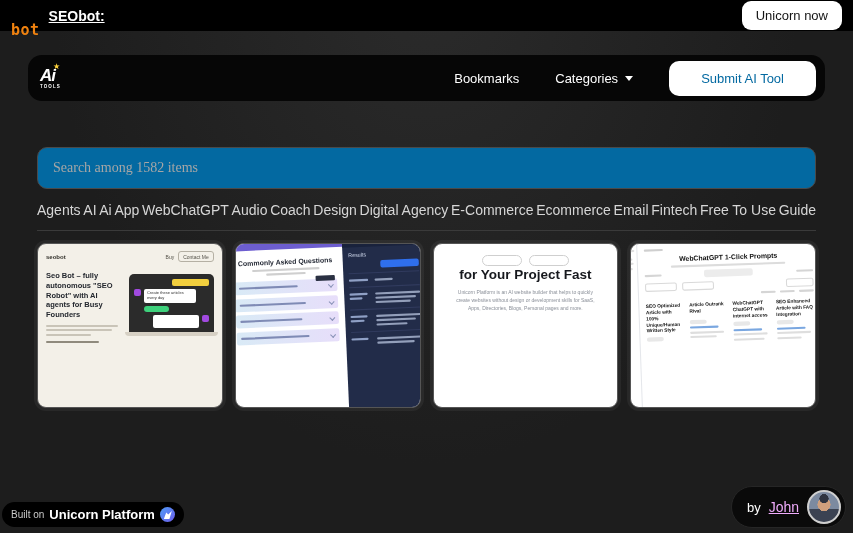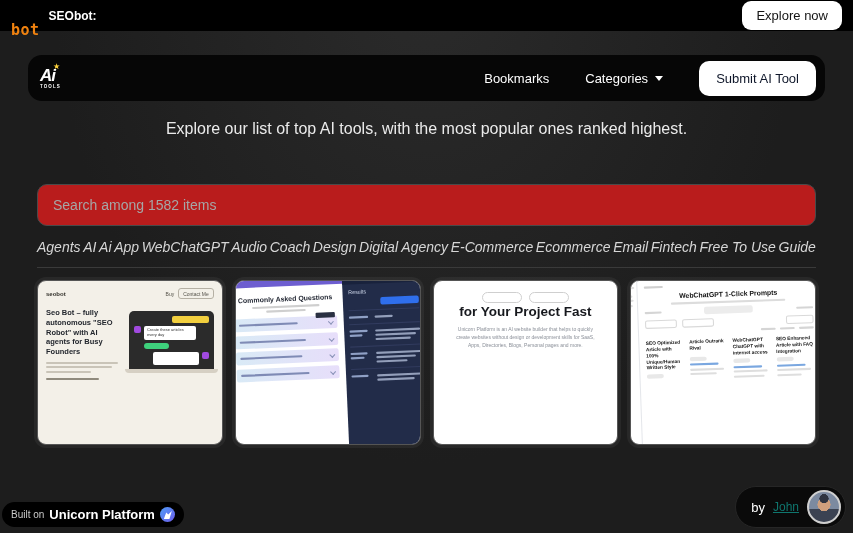--- a/index.html
+++ b/index.html
@@ -5,50 +5,50 @@
   * { box-sizing: border-box; margin: 0; padding: 0; }
   html,body { width:853px; height:533px; overflow:hidden; }
   body {
     font-family:"Liberation Sans","DejaVu Sans",sans-serif;
     background: radial-gradient(ellipse at 50% -5%, #2b2b2b 0%, #1d1d1d 62%) #1d1d1d;
     position:relative;
   }
   
   .topbar { height:31px; background:#000; display:flex; align-items:center; padding:0 11px; gap:9px; }
   .bot-logo { color:#f0820f; font-weight:bold; font-size:15px; letter-spacing:.5px; font-family:"DejaVu Sans Mono",monospace;margin-top:28px; }
-  .brand   { color:#fff; font-weight:bold; font-size:12px; }
+  .brand   { color:#fff; font-weight:bold; font-size:14px;text-decoration:underline; }
   .tagline { color:#cfcfcf; font-size:13px; margin-left:-3px; }
   .explore-btn { margin-left:auto; background:#fff; color:#141414; border:none; border-radius:9px;
                  padding:7px 14px; font-size:13px; font-weight:500; cursor:pointer; font-family:inherit; }
   
   .navbar { margin:24px 28px 0; height:46px; background:#060606; border-radius:14px;
             display:flex; align-items:center; padding:0 9px 0 12px; }
   .ai-logo { position:relative; width:34px; display:flex; flex-direction:column; align-items:flex-start; cursor:pointer; }
   .ai-main { color:#fff; font-weight:bold; font-style:italic; font-size:17px; line-height:15px; letter-spacing:-1px; }
   .ai-star { position:absolute; top:-6px; left:13px; color:#ffd43b; font-size:8px; font-style:normal; }
   .ai-sub  { color:#fff; font-size:4.5px; letter-spacing:1.1px; font-weight:bold; margin-top:1px; }
   .nav-right { margin-left:auto; display:flex; align-items:center; gap:36px; }
   .nav-link { color:#fff; font-size:13px; cursor:pointer; }
   .categories { display:flex; align-items:center; gap:7px; cursor:pointer; }
   .chev { width:0; height:0; border-left:4px solid transparent; border-right:4px solid transparent; border-top:5px solid #fff; }
-  .submit-btn { background:#fff; color:#0f172a; border:none; border-radius:10px; padding:10px 17px;
+  .submit-btn { background:#fff; color:#0369a1; border:none; border-radius:10px; padding:10px 32px;
                 font-size:13px; font-weight:500; cursor:pointer; font-family:inherit; }
   
   .hero { text-align:center; }
   .hero h1 { color:#fff; font-size:58px; font-weight:bold; letter-spacing:-1px; margin-top:62px; line-height:1.05; }
   .subtitle { color:#ebebeb; font-size:16px; margin-top:19px; }
   .curated  { color:#fff; font-size:16px; margin-top:14px; }
   .curated-link { color:#fff; font-weight:bold; text-decoration:underline; cursor:pointer; }
   
   .search-wrap { margin:46px 37px 0; }
-  .search-input { width:100%; height:42px; background:#b91c1c; border:1px solid #4a4a4a; border-radius:10px;
-                  color:#ddd; font-size:14px; padding:0 15px; outline:none; font-family:Liberation Sans, sans-serif; }
+  .search-input { width:100%; height:42px; background:#0369a1; border:1px solid #4a4a4a; border-radius:10px;
+                  color:#ddd; font-size:14px; padding:0 15px; outline:none; font-family:Liberation Serif, serif; }
   .search-input::placeholder { color:#a6a6a6; }
   
-  .tags { margin:13px 37px 0; display:flex; justify-content:space-between; color:#d6d6d6; font-size:14px;font-style:italic; }
+  .tags { margin:13px 37px 0; display:flex; justify-content:space-between; color:#d6d6d6; font-size:14px; }
   .tag { white-space:nowrap; cursor:pointer; }
   .divider { margin:12px 37px 0; border-top:1px solid #3a3a3a; }
   
   .cards { margin:12px 37px 0; display:grid; grid-template-columns:repeat(4,1fr); gap:12px; }
   .card { height:165px; border-radius:9px; border:1px solid #555; background:#fff; overflow:hidden;
           position:relative; box-shadow:0 0 0 3px rgba(255,255,255,.05); cursor:pointer; }
   .sk { height:2px; background:#c9c4b8; border-radius:1px; margin:2.5px 0; }
   
   .seobot-card { background:#f3f0e8; padding:7px 8px; }
   .sc-head { display:flex; justify-content:space-between; align-items:center; }
@@ -126,54 +126,53 @@
   .badge-left { position:fixed; left:2px; bottom:6px; background:#000; border-radius:14px; padding:5px 9px;
                 display:flex; align-items:center; gap:5px; z-index:20; cursor:pointer; }
   .bl-pre { color:#c9c9c9; font-size:10px; }
   .bl-name { color:#fff; font-size:13px; font-weight:bold; }
   .uni-icon { width:15px; height:15px; border-radius:50%; background:linear-gradient(135deg,#4f9cf9,#6d5ce8); position:relative; }
   .uni-icon::after { content:""; position:absolute; left:4px; top:4px; width:8px; height:8px; background:#fff;
                      clip-path:polygon(0 100%, 30% 20%, 55% 45%, 100% 0, 70% 100%); }
   .badge-right { position:fixed; right:7px; bottom:5px; background:#0a0a0a; border:1px solid #262626; border-radius:24px;
                  padding:3px 4px 3px 15px; display:flex; align-items:center; gap:8px; z-index:20; cursor:pointer; }
   .br-by { color:#fff; font-size:13px; }
-  .br-name { color:#0f766e; font-size:12px; text-decoration:underline;text-align:right; }
+  .br-name { color:#f0abfc; font-size:14px; text-decoration:underline;text-align:right; }
   .avatar { width:34px; height:34px; border-radius:50%; border:2px solid #cfcfcf;
             background:
               radial-gradient(circle at 50% 22%, #2e3340 0 16%, transparent 17%),
               radial-gradient(circle at 50% 42%, #cf9f7d 0 28%, transparent 29%),
               linear-gradient(180deg,#7c8aa0 0 58%, #3b4252 58%); }
 </style>
 </head>
 <body>
 
 <header class="topbar">
   <span class="bot-logo">bot</span>
   <span class="brand">SEObot:</span>
-  <button class="explore-btn">Explore now</button>
+  <button class="explore-btn">Unicorn now</button>
 </header>
 
 <nav class="navbar">
   <div class="ai-logo">
     <span class="ai-star">★</span>
     <span class="ai-main">Ai</span>
     <span class="ai-sub">TOOLS</span>
   </div>
   <div class="nav-right">
     <span class="nav-link">Bookmarks</span>
     <span class="categories">
       <span class="nav-link">Categories</span>
       <span class="chev"></span>
     </span>
     <button class="submit-btn">Submit AI Tool</button>
   </div>
 </nav>
 
 <section class="hero">
-  <p class="subtitle">Explore our list of top AI tools, with the most popular ones ranked highest.</p>
 </section>
 
 <div class="search-wrap">
   <input class="search-input" type="text" placeholder="Search among 1582 items" style="">
 </div>
 
 <div class="tags">
   <span class="tag">Agents</span>
   <span class="tag">AI</span>
   <span class="tag">Ai</span>

